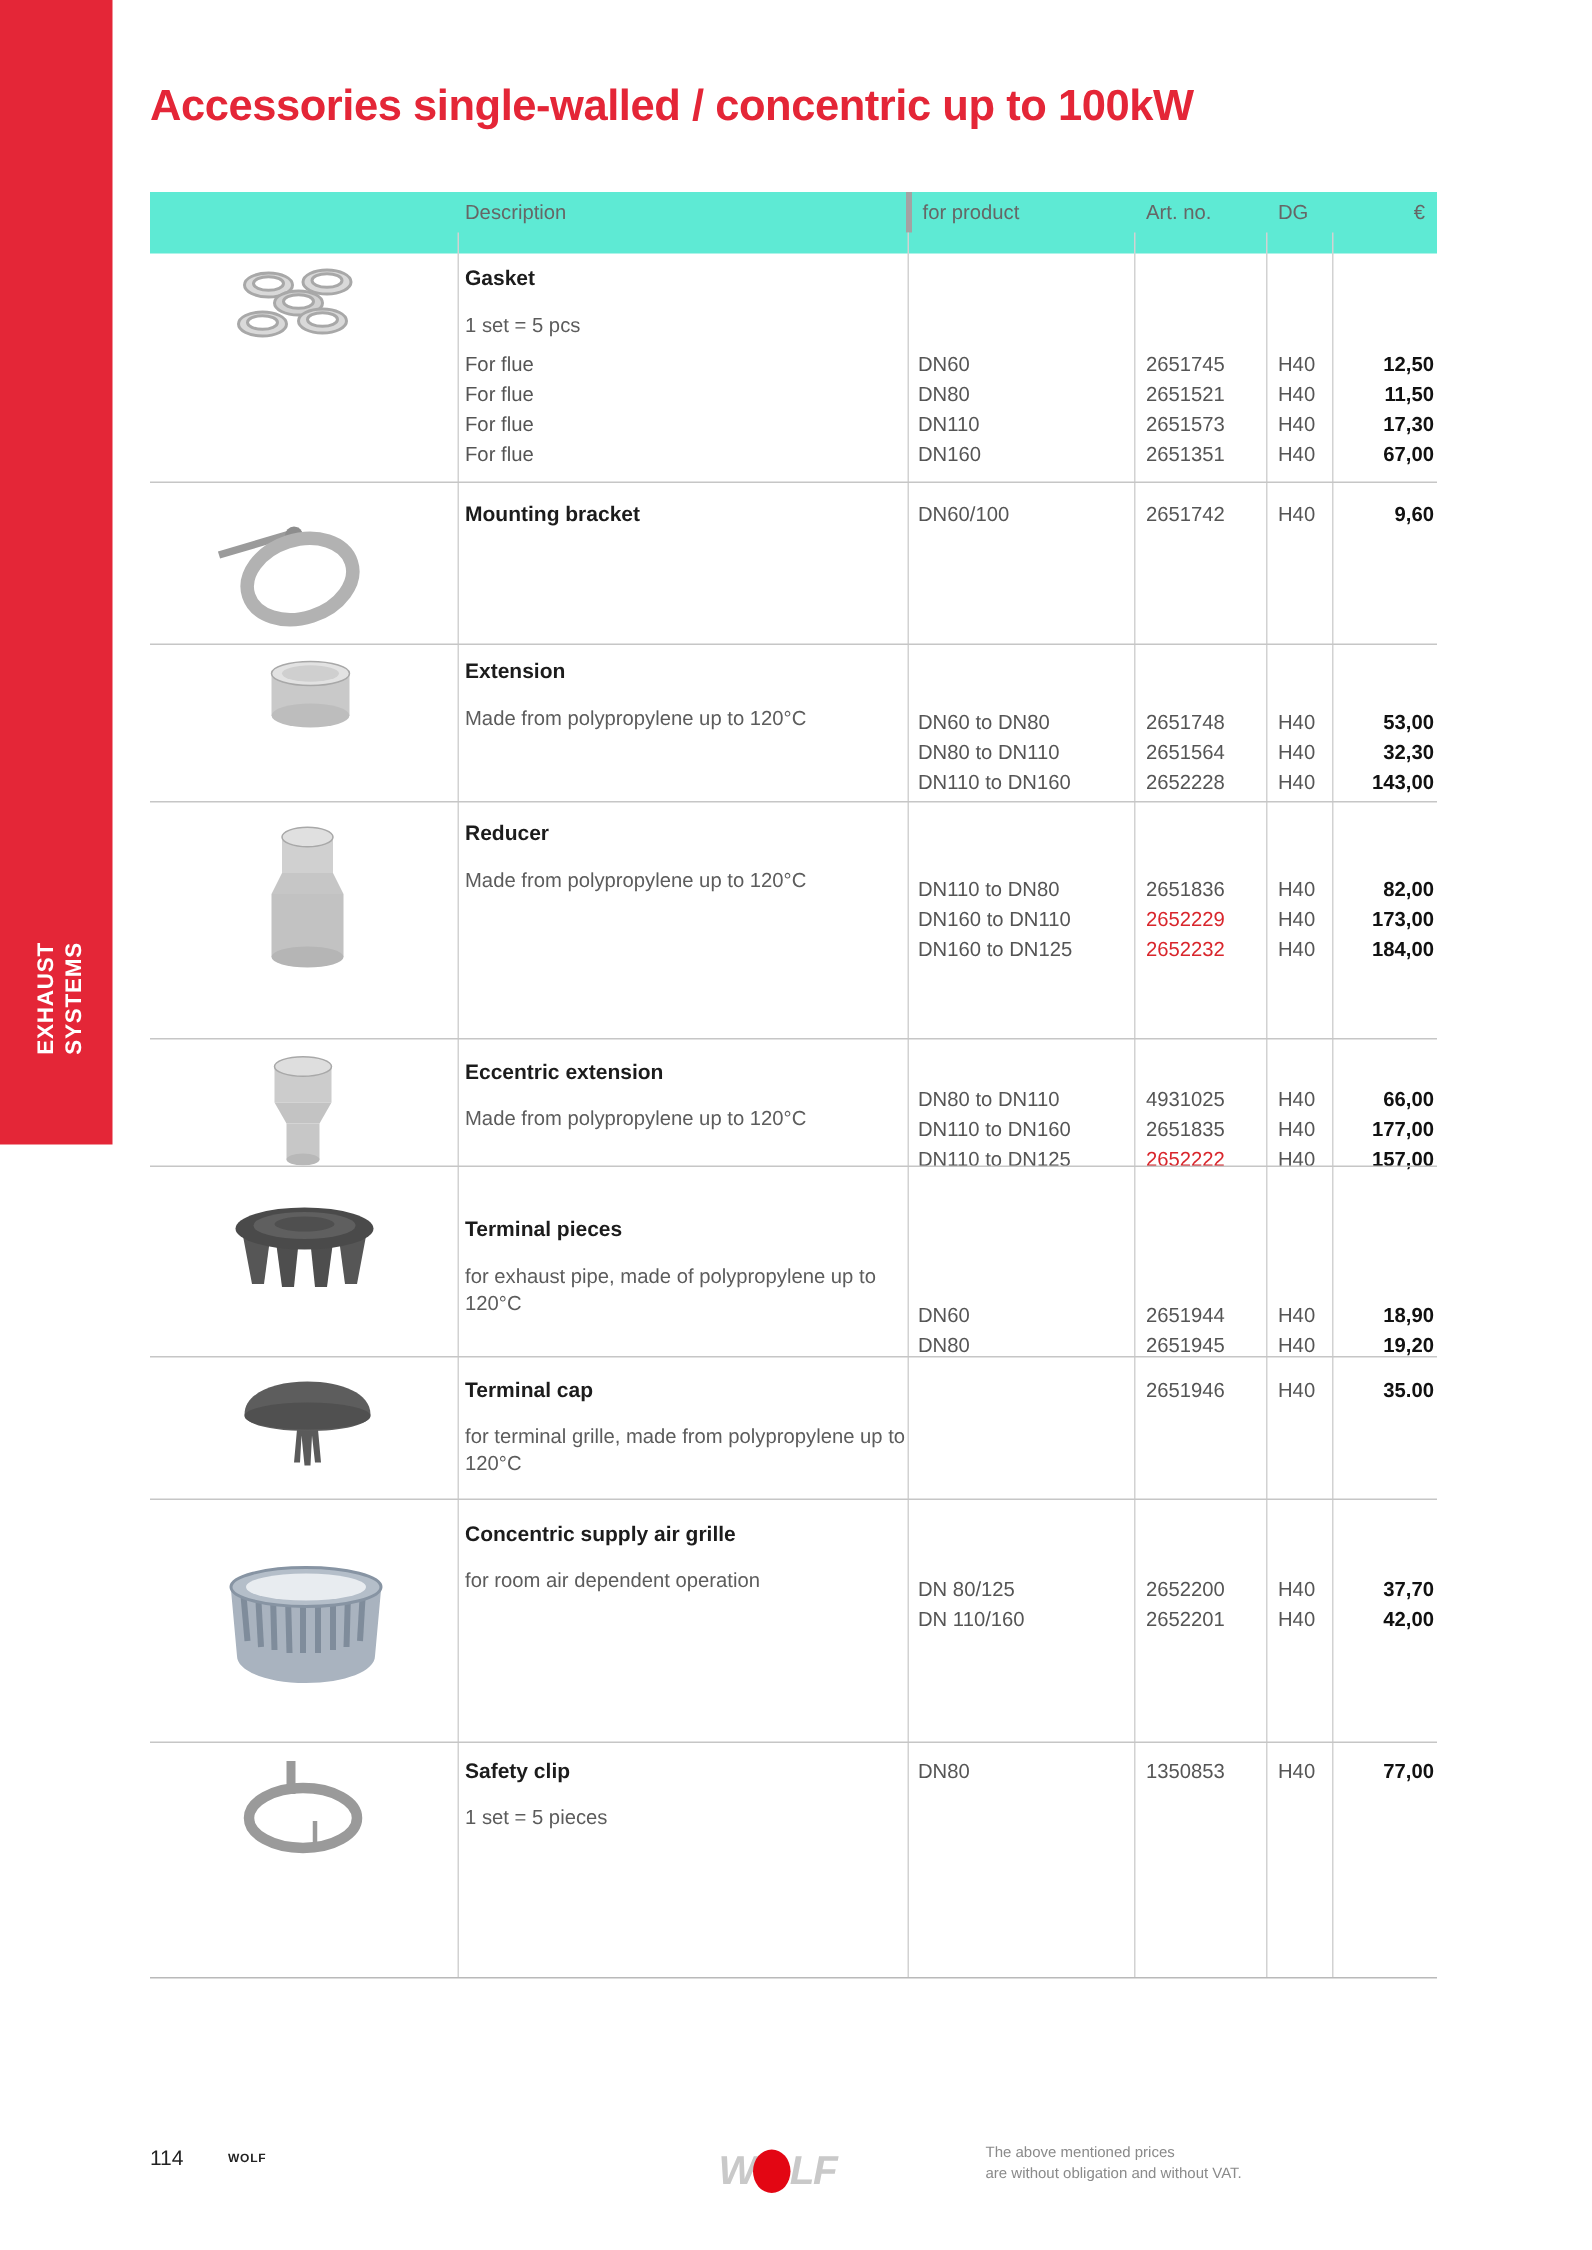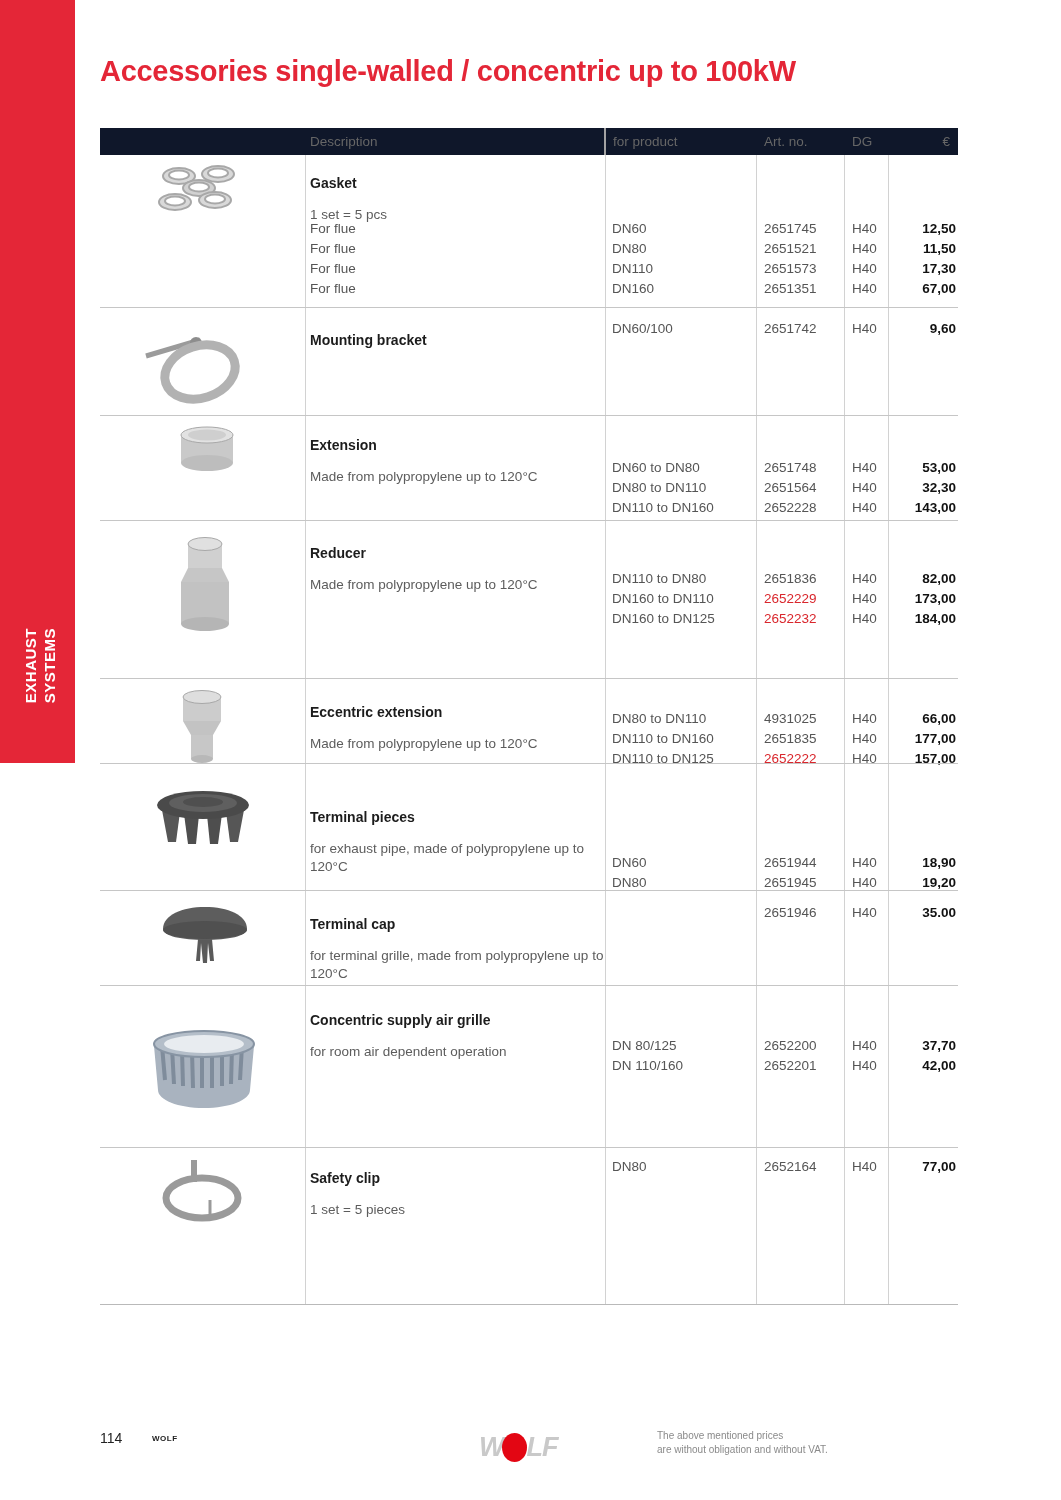--- a/index.html
+++ b/index.html
@@ -12,34 +12,34 @@
   .side-label { position:absolute; left:21px; top:628px; writing-mode:vertical-rl;
     transform:rotate(180deg); color:#fff; font-size:15px; font-weight:bold;
     letter-spacing:0.5px; line-height:19px; white-space:pre-line; }
 
   
   .page-title { position:absolute; left:100px; top:55px; font-size:29px; font-weight:bold;
     color:#e42637; letter-spacing:-0.3px; }
 
   
   .tbl { position:absolute; left:100px; top:128px; width:858px; }
-  .thead { position:relative; height:27px; background:#0f172a; font-size:13.5px; color:#666; }
+  .thead { position:relative; height:41px; background:#5eead4; font-size:13.5px; color:#666; }
   .thead span { position:absolute; top:0; line-height:27px; }
-  .th-desc { left:210px; } .th-prod { left:512px; border-left:2px solid #a3a3a3; padding-left:7px; margin-left:-8px; }
+  .th-desc { left:210px; } .th-prod { left:512px; border-left:4px solid #a3a3a3; padding-left:7px; margin-left:-8px; }
   .th-art { left:664px; } .th-dg { left:752px; } 
   .th-eur { left:788px; width:62px; text-align:right; }
 
   .vline { position:absolute; top:27px; bottom:0; width:1px; background:#d2d2d2; }
 
   .sect { position:relative; border-top:1px solid #c6c6c6; }
   .sect.first { border-top:none; }
   .tbl-bottom { border-bottom:1px solid #b9b9b9; }
 
   .title-block { position:absolute; left:210px; width:296px; }
-  .sec-title { font-size:14px; font-weight:bold; color:#1c1c1c; line-height:18px;margin-top:12px; }
+  .sec-title { font-size:14px; font-weight:bold; color:#1c1c1c; line-height:18px; }
   .sec-sub { font-size:13.5px; color:#5c5c5c; line-height:18px; margin-top:14px; }
 
   .rows { position:absolute; left:0; right:0; }
   .r { position:relative; height:20px; font-size:13.5px; color:#555; }
   .r span { position:absolute; top:0; line-height:20px; }
   .c-desc { left:210px; } .c-prod { left:512px; } .c-art { left:664px; } .c-dg { left:752px; }
   .c-price { left:788px; width:68px; text-align:right; font-weight:bold; color:#111; }
   .art-red { color:#d9262c; }
 
   .img-box { position:absolute; }
@@ -372,21 +372,21 @@
           <line x1="52" y1="46" x2="52" y2="60" stroke="#9a9a9a" stroke-width="3"></line>
         </svg>
       </div>
       <div class="title-block">
         <div class="sec-title">Safety clip</div>
         <div class="sec-sub">1 set = 5 pieces</div>
       </div>
       <div class="rows">
         <div class="r">
           <span class="c-prod">DN80</span>
-          <span class="c-art">2652164</span>
+          <span class="c-art">1350853</span>
           <span class="c-dg">H40</span>
           <span class="c-price">77,00</span>
         </div>
       </div>
     </div>
   </div>
 
   <div class="footer">
     <span class="pg-num">114</span>
     <span class="pg-brand">WOLF</span>

